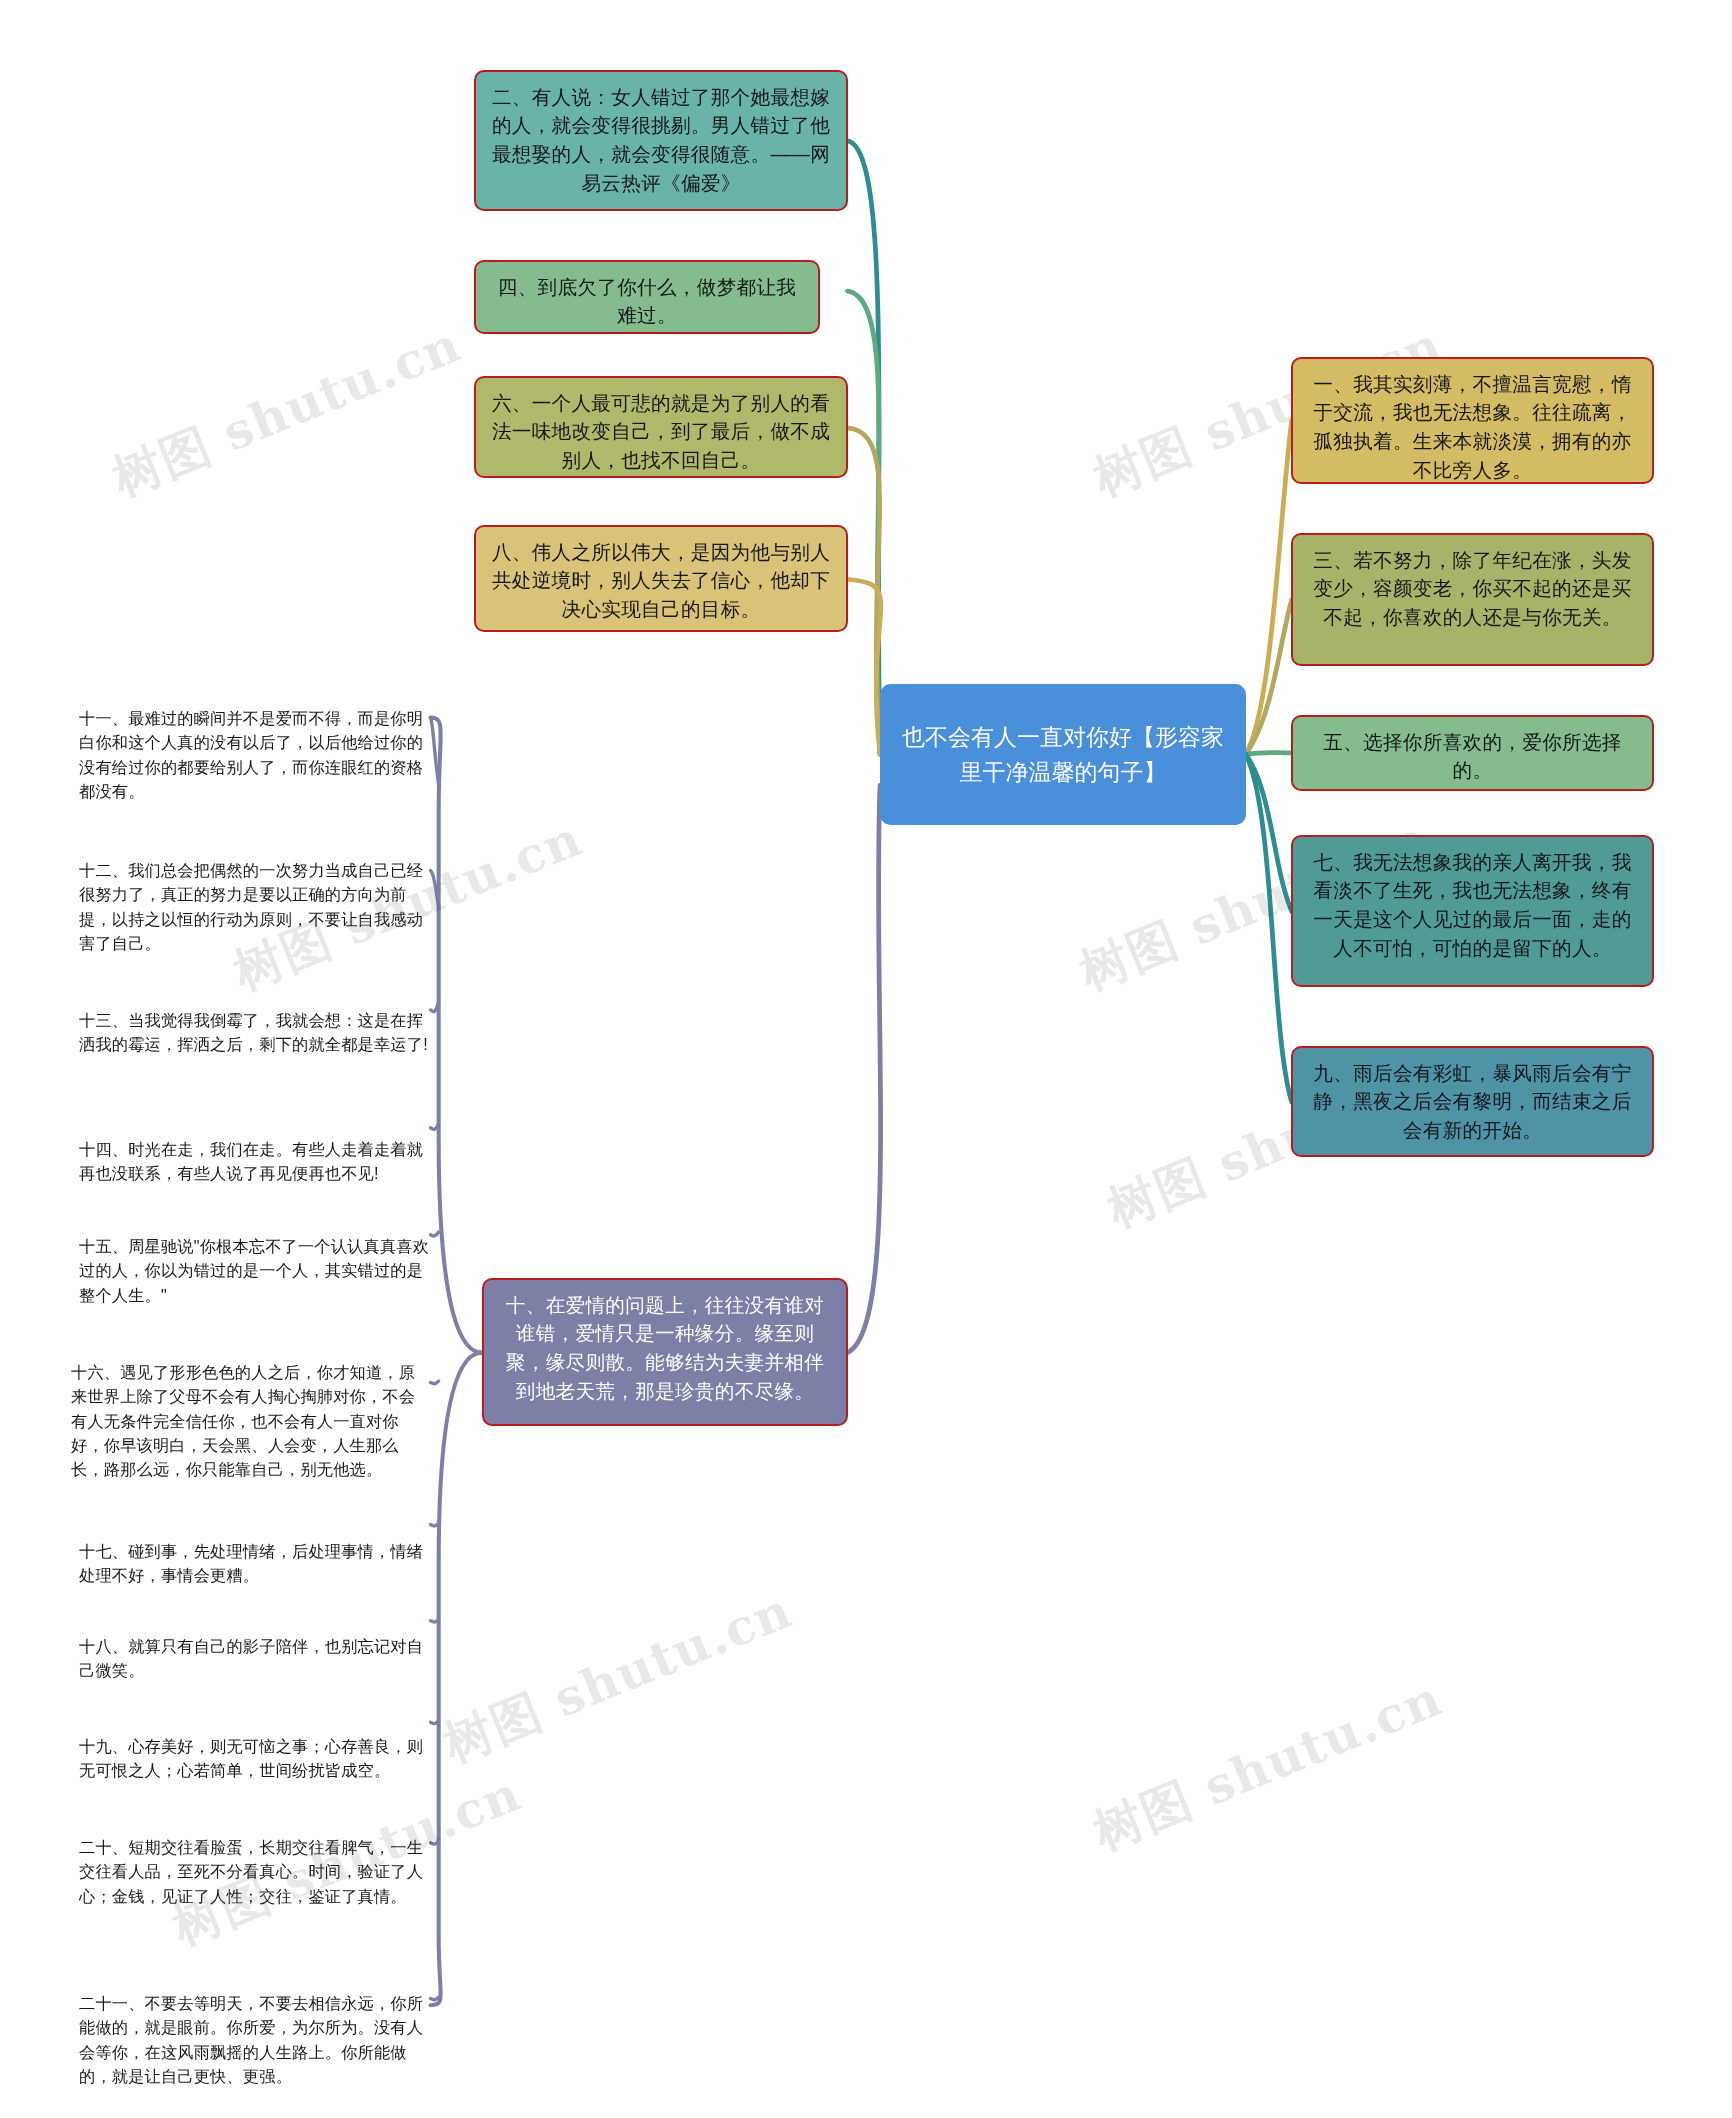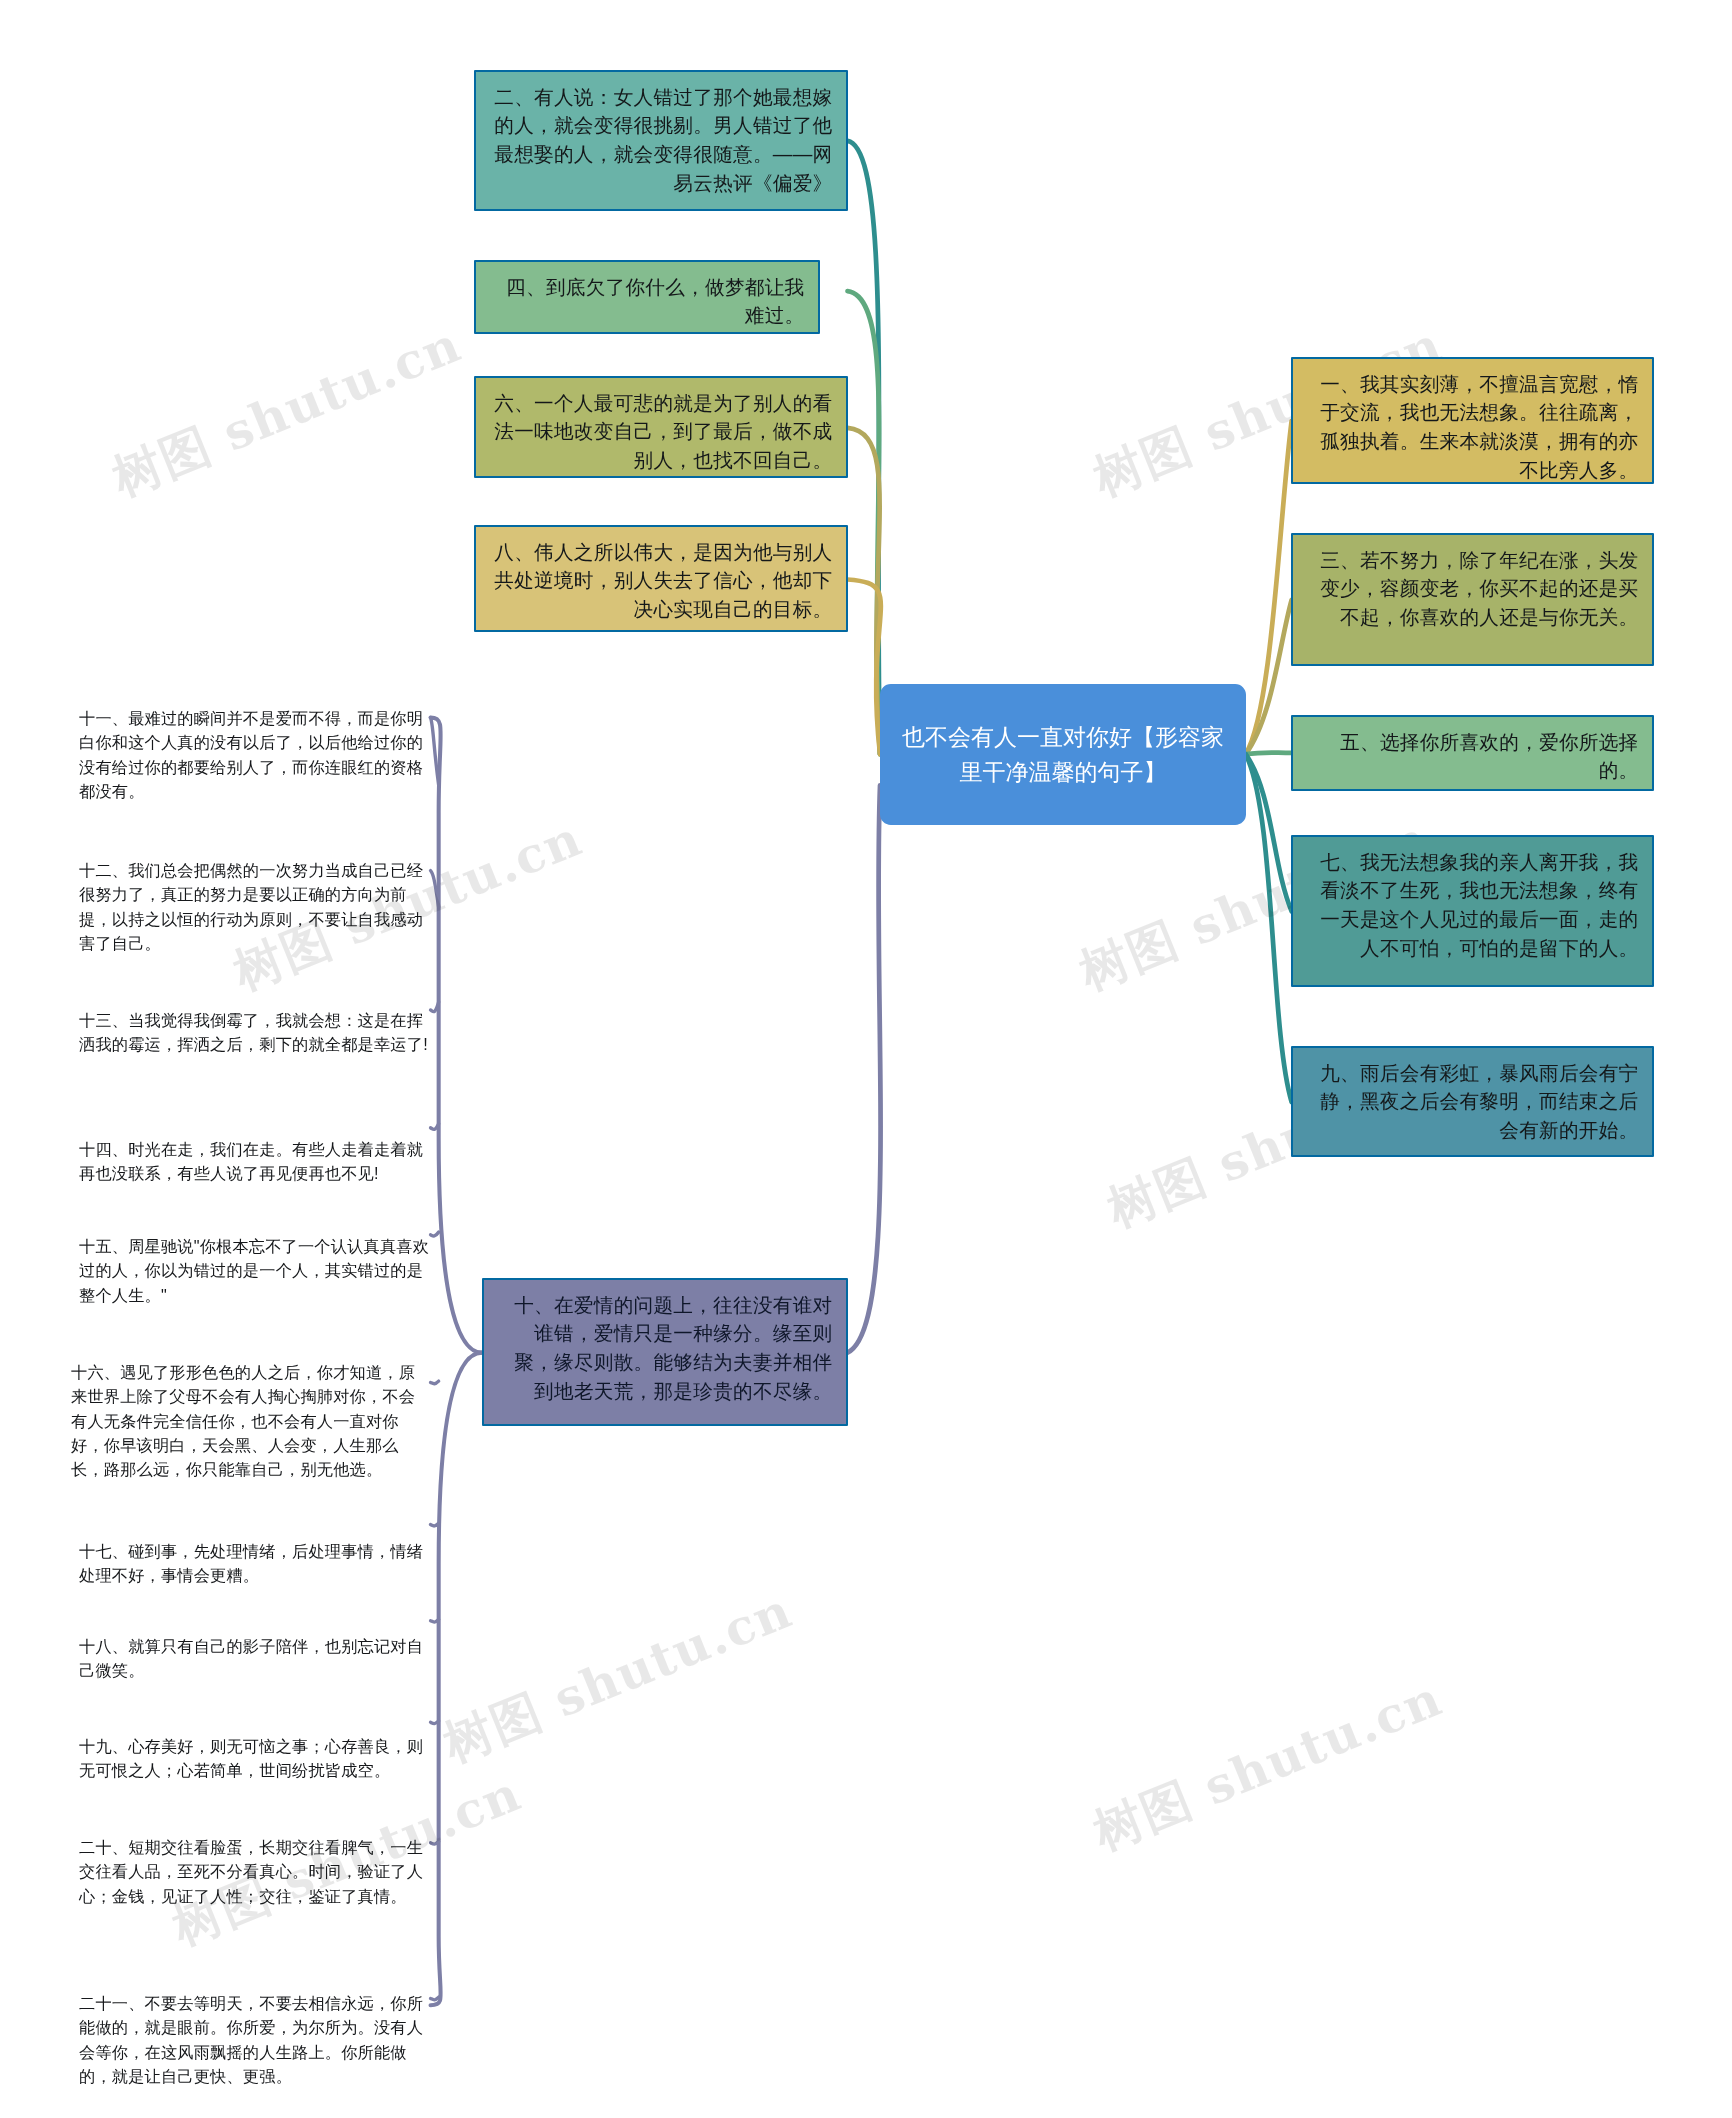--- a/index.html
+++ b/index.html
@@ -16,29 +16,29 @@
   
   .wm{
     position:absolute;color:#000;opacity:.085;font-size:49px;font-weight:700;
     font-family:"DejaVu Serif","Liberation Serif",serif;
     transform:rotate(-22deg);white-space:nowrap;user-select:none;letter-spacing:1.4px;
   }
 
   
   .node{
     position:absolute;box-sizing:border-box;
-    border:2px solid #0369a1;border-radius:1px;
+    border:2px solid #b91c1c;border-radius:10px;
     padding:10.8px 13.5px 12.2px 13.5px;
     font-size:19.6px;line-height:1.46;
     letter-spacing:0.3px;
-    text-align:right;
+    text-align:center;
     word-break:break-all;
   }
   .node.dark-text{color:#14181a;}
-  .node.light-text{color:#0f172a;}
+  .node.light-text{color:#ffffff;}
 
   
   #central{
     position:absolute;box-sizing:border-box;
     background:#4a8fda;border:2px solid #4a8fda;border-radius:10.8px;
     color:#ffffff;font-size:23px;line-height:1.52;text-align:center;
     padding:13.5px 15px;display:flex;align-items:center;justify-content:center;
   }
 
   

